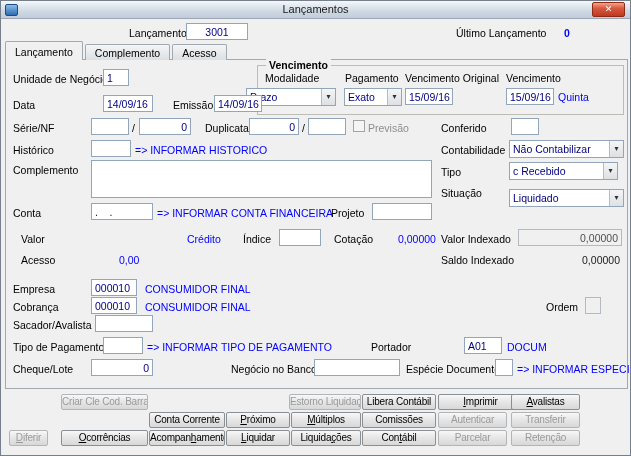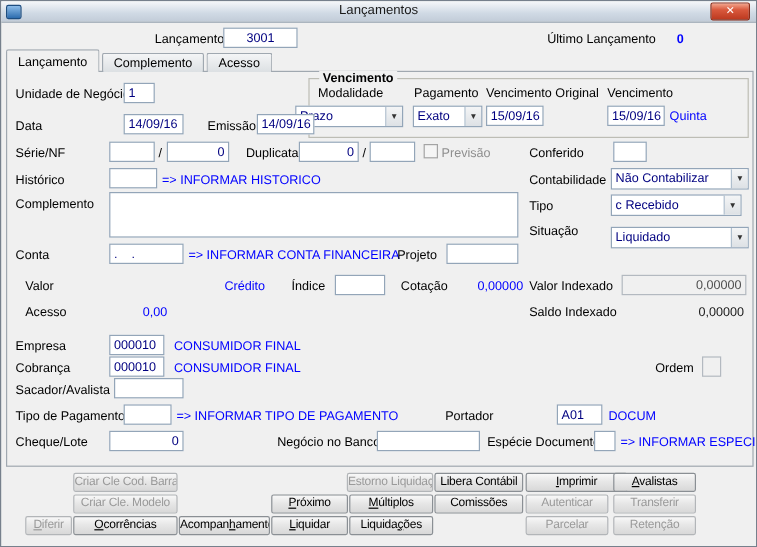--- a/index.html
+++ b/index.html
@@ -174,28 +174,29 @@
   <span class="lb" style="left:405px;top:362px">Espécie Documento</span>
   <div class="inp" style="left:494px;top:358px;width:18px"></div>
   <span class="hint" style="left:516px;top:362px">=&gt; INFORMAR ESPECIE DE DOCUM</span>
 
   <div class="btn off" style="left:60px;top:393px;width:87px">Criar Cle Cod. Barras</div>
   <div class="btn off" style="left:288px;top:393px;width:72px">Estorno Liquidação</div>
   <div class="btn" style="left:361px;top:393px;width:74px">Libera Contábil</div>
   <div class="btn" style="left:437px;top:393px;width:85px"><u>I</u>mprimir</div>
   <div class="btn" style="left:510px;top:393px;width:69px"><u>A</u>valistas</div>
 
-  <div class="btn off" style="left:60px;top:411px;width:87px">Criar Cle. Modelo</div>
+  <div class="btn" style="left:148px;top:411px;width:76px">Conta Corrente</div>
   <div class="btn" style="left:225px;top:411px;width:64px"><u>P</u>róximo</div>
   <div class="btn" style="left:290px;top:411px;width:70px"><u>M</u>últiplos</div>
   <div class="btn" style="left:361px;top:411px;width:74px">Comissões</div>
   <div class="btn off" style="left:437px;top:411px;width:69px">Autenticar</div>
   <div class="btn off" style="left:510px;top:411px;width:69px">Transferir</div>
 
-  <div class="btn off" style="left:20px;top:429px;width:39px"><u>D</u>iferir</div>
+  <div class="btn off" style="left:8px;top:429px;width:39px"><u>D</u>iferir</div>
   <div class="btn" style="left:60px;top:429px;width:87px"><u>O</u>corrências</div>
   <div class="btn" style="left:148px;top:429px;width:76px">Acompan<u>h</u>amento</div>
   <div class="btn" style="left:225px;top:429px;width:64px"><u>L</u>iquidar</div>
   <div class="btn" style="left:290px;top:429px;width:70px">Liquida<u>ç</u>ões</div>
+  <div class="btn" style="left:361px;top:429px;width:74px">Con<u>t</u>ábil</div>
   <div class="btn off" style="left:437px;top:429px;width:69px">Parcelar</div>
   <div class="btn off" style="left:510px;top:429px;width:69px">Retenção</div>
 
 </div>
 
 </body></html>

